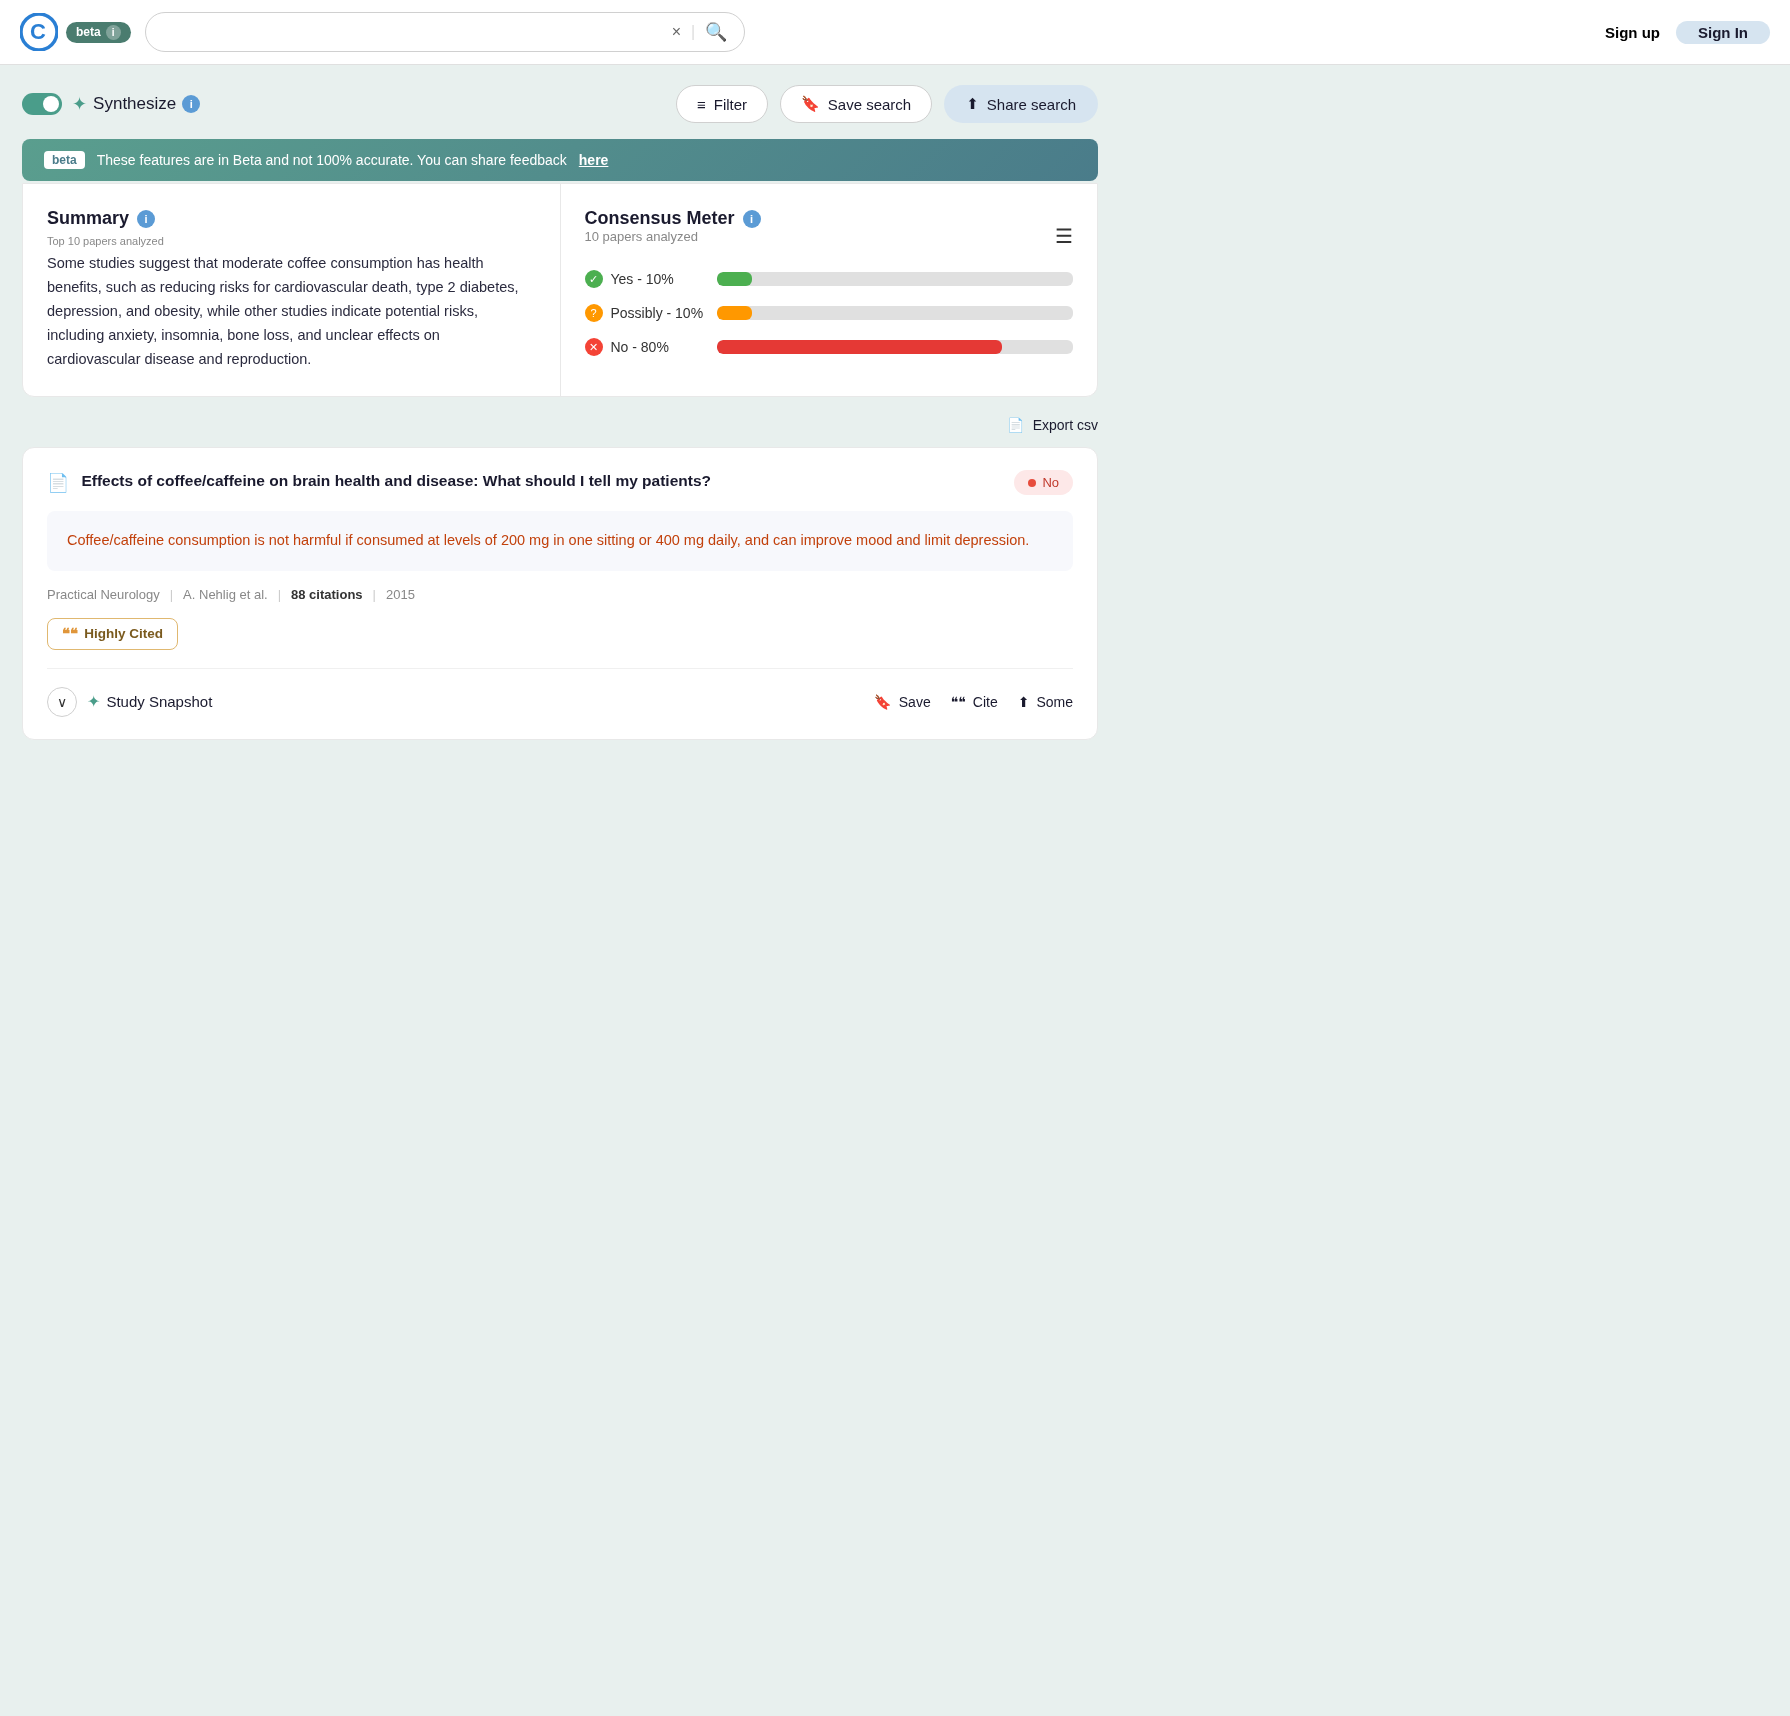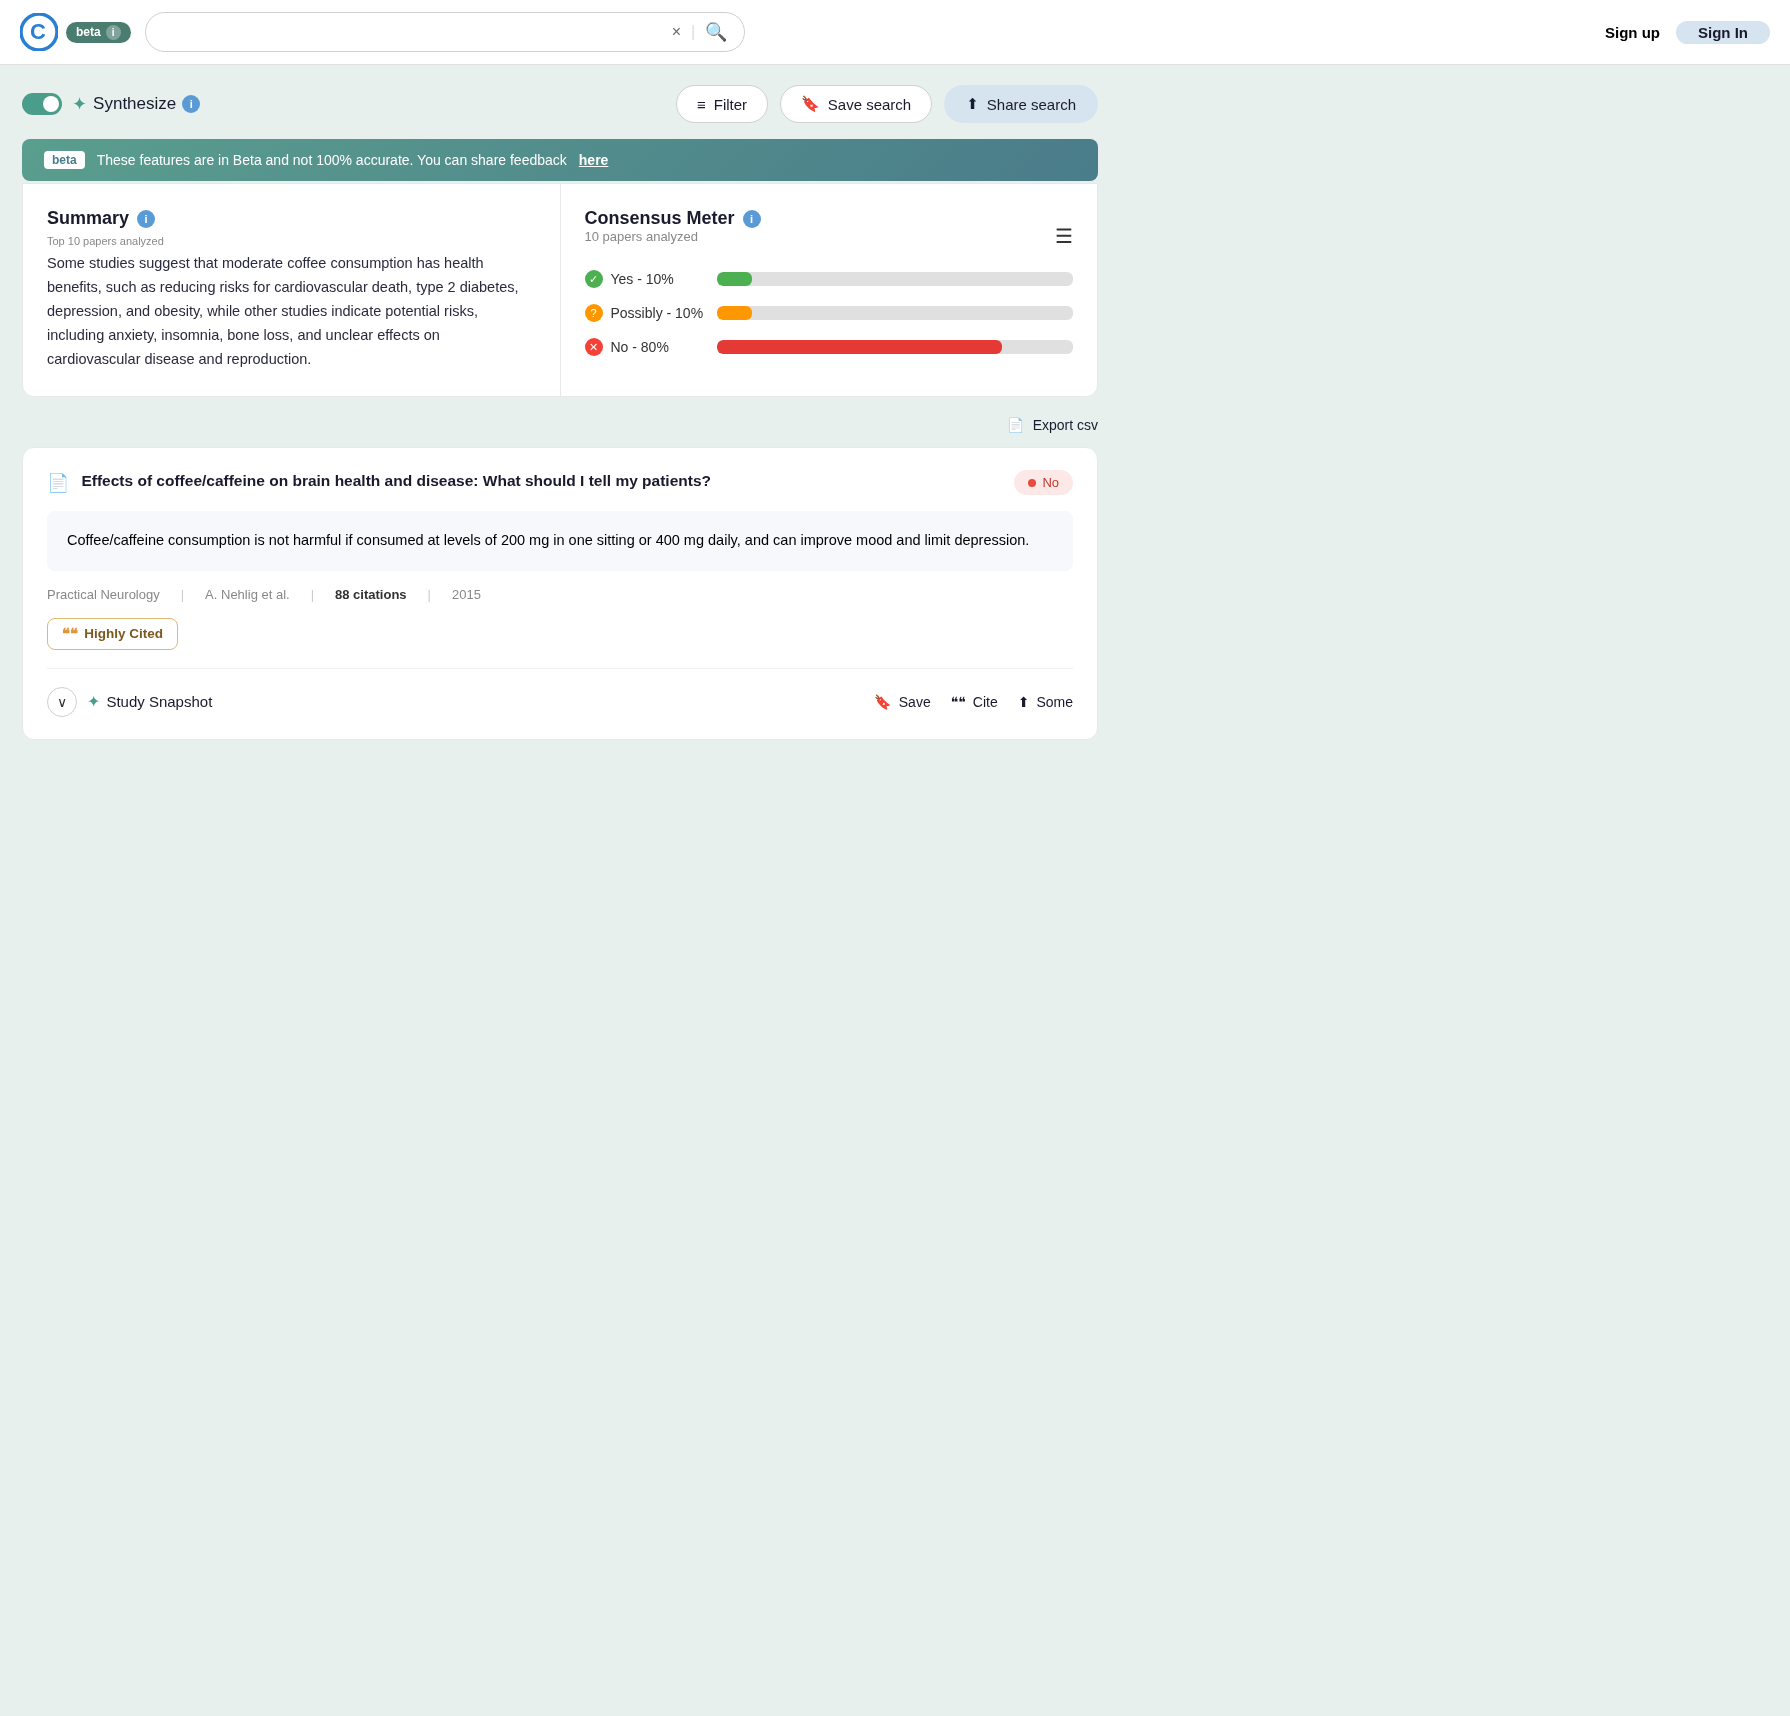--- a/index.html
+++ b/index.html
@@ -421,27 +421,27 @@
       height: 8px;
       border-radius: 50%;
       background: #e74c3c;
     }
     .paper-abstract {
       background: #f7f8fc;
       border-radius: 8px;
       padding: 18px 20px;
       font-size: 14.5px;
       line-height: 1.65;
-      color: #000000;
+      color: #c2410c;
       margin-bottom: 16px;
     }
     .paper-meta {
       display: flex;
       align-items: center;
-      gap: 21px;
+      gap: 10px;
       font-size: 13px;
       color: #888;
       margin-bottom: 16px;
     }
     .meta-sep {
       color: #ccc;
     }
     .meta-citations {
       font-weight: 700;
       color: #333;

